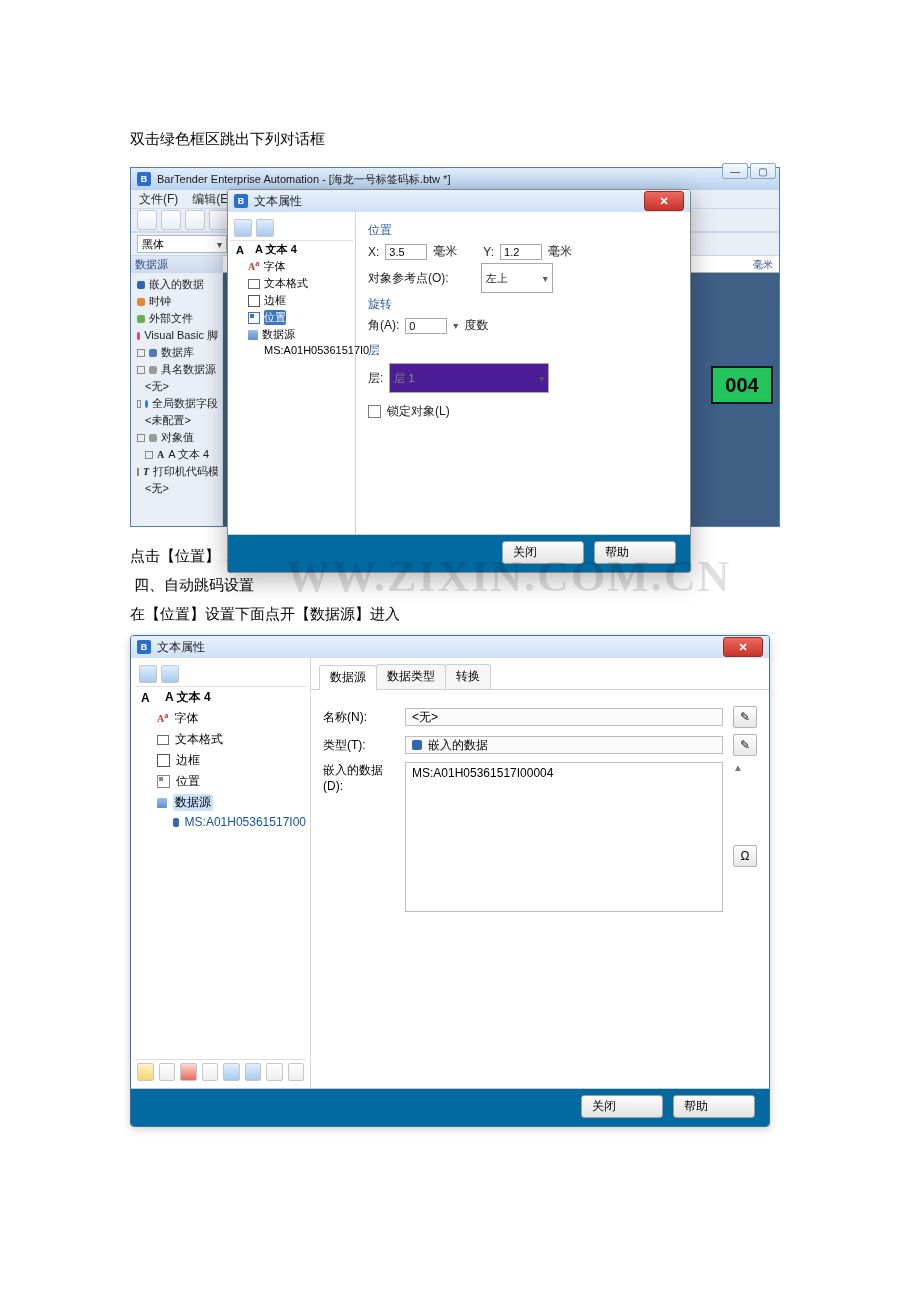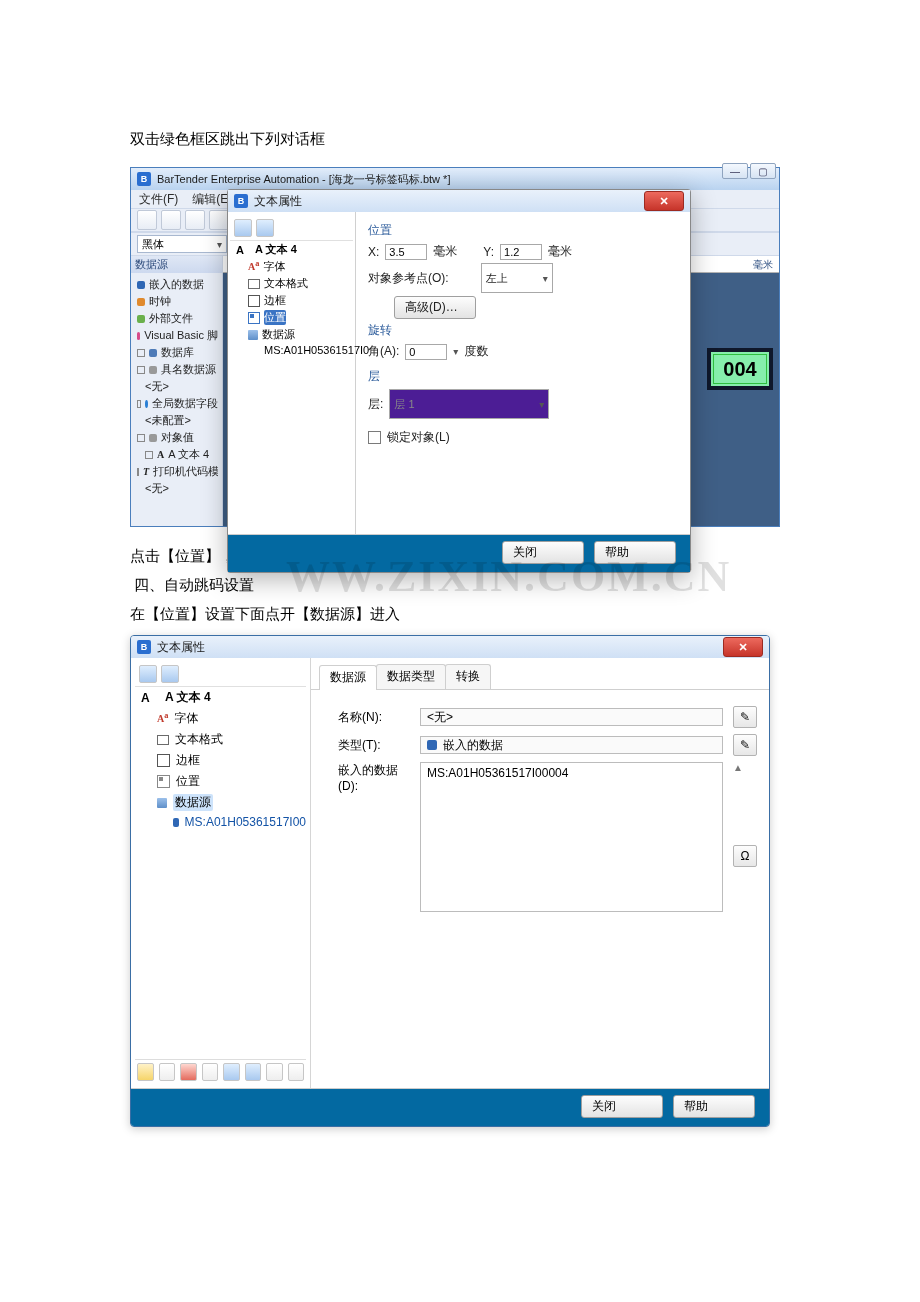--- a/index.html
+++ b/index.html
@@ -32,21 +32,21 @@
   .sq { width:6px; height:6px; border:1px solid #888; display:inline-block; }
   .bul { width:8px; height:8px; display:inline-block; background:#3b7dd8; border-radius:2px; }
   .bul.o { background:#e08a2e; }
   .bul.g { background:#6ab04c; }
   .bul.b { background:#2f67b5; }
   .bul.db { background:#4e7bb8; }
   .bul.ic { background:#999; }
   .app-body { display:flex; height:270px; }
   .canvas-area { flex:1; background:#3f5f86; position:relative; }
   .ruler { height:16px; background:#fff; border-bottom:1px solid #b4b4b4; }
-  .canvas-badge { position:absolute; right:6px; top:92px; width:58px; height:34px; background:#86efac; border:4px solid #0f172a; display:flex; align-items:center; justify-content:center; font:bold 20px/1 sans-serif; color:#000; }
+  .canvas-badge { position:absolute; right:6px; top:110px; width:58px; height:34px; background:#22c55e; border:2px solid #0f172a; display:flex; align-items:center; justify-content:center; font:bold 20px/1 sans-serif; color:#000; }
   .canvas-badge::before { content:""; position:absolute; inset:2px; border:1px solid #2fbf3f; }
 
   
   .dialog1 { position:absolute; left:97px; top:22px; width:462px; background:#fff; border:1px solid #888; border-radius:3px; z-index:5; box-shadow:0 6px 26px rgba(0,0,0,.3); }
   .dlg-body { display:flex; height:322px; }
   .dlg-tree { width:128px; border-right:1px solid #d0d0d0; background:#fff; font-size:11px; padding:4px 2px; box-sizing:border-box; }
   .dlg-tree .row { padding:1px 0 1px 6px; display:flex; align-items:center; gap:4px; white-space:nowrap; }
   .dlg-tree .row.ind { padding-left:18px; }
   .dlg-tree .row.ind2 { padding-left:30px; }
   .dlg-tree .sel { background:#3a74c4; color:#fff; border-radius:2px; }
@@ -73,21 +73,21 @@
   .tree-tb { display:flex; gap:5px; padding:3px 2px; border-top:1px solid #ddd; }
   .mini-ic { width:16px; height:16px; border:1px solid #c6c6c6; border-radius:2px; background:linear-gradient(#fff,#eee); }
   .mini-ic.y { background:linear-gradient(#fff2c8,#f6d56a); }
   .mini-ic.r { background:linear-gradient(#ffd7d0,#e46b5e); }
   .mini-ic.b { background:linear-gradient(#dfeefe,#a9c9ef); }
   .tabs { display:flex; gap:0; border-bottom:1px solid #cfcfcf; padding:6px 8px 0; }
   .tab { padding:3px 10px 4px; border:1px solid #cfcfcf; border-bottom:none; background:#f6f6f6; font-size:12px; border-radius:3px 3px 0 0; margin-right:-1px; cursor:pointer; }
   .tab.active { background:#fff; position:relative; top:1px; }
   .form-area { padding:10px 12px; font-size:12px; flex:1; }
   .form-row { display:flex; align-items:center; margin:6px 0; gap:10px; }
-  .form-row .lbl { width:72px;margin-left:15px; }
+  .form-row .lbl { width:72px; }
   .val-box { flex:1; height:18px; border:1px solid #bcbcbc; background:#fff; padding:0 6px; display:flex; align-items:center; font-size:12px; box-sizing:border-box; }
   .val-box.ro { background:#fafafa; }
   .ta { flex:1; height:150px; border:1px solid #bcbcbc; background:#fff; padding:3px 6px; font-size:12px; box-sizing:border-box; }
   .side-ic { width:22px; height:20px; border:1px solid #b3b3b3; border-radius:2px; background:linear-gradient(#fdfdfd,#e7e7e7); display:flex; align-items:center; justify-content:center; font-size:12px; cursor:pointer; }
   .right-col { flex:1; display:flex; flex-direction:column; }
   .window-ctrl { position:absolute; right:4px; top:-4px; display:flex; gap:2px; }
   .wbtn { width:24px; height:14px; border:1px solid #8fa4bf; border-radius:2px; background:linear-gradient(#f4f8fe,#d6e3f3); font-size:10px; display:flex; align-items:center; justify-content:center; color:#335; }
   .tri { font-size:10px; color:#555; }
   .ic-a { color:#c0392b; font:bold 10px/1 serif; }
   .ic-t { width:10px; height:8px; border:1px solid #6b6b6b; display:inline-block; }
@@ -251,24 +251,20 @@
             <input class="inp-sm" value="1.2" style="">
             <span>毫米</span>
           </div>
           <div class="kv-row">
             <label>对象参考点(O):</label>
             <span style="width:20px"></span>
             <div class="sel-sm">
                 <span>左上</span>
               </div>
           </div>
-          <div class="kv-row">
-            <span style="width:20px"></span>
-            <span class="std-btn">高级(D)…</span>
-          </div>
           <div class="sect" style="margin-top:0">旋转</div>
           <div class="kv-row">
             <label>角(A):</label>
             <input class="inp-sm" value="0" style="">
             <span class="tri">▾</span>
             <span>度数</span>
           </div>
           <div class="sect" style="margin-top:8px">层</div>
           <div class="kv-row">
             <label>层:</label>

